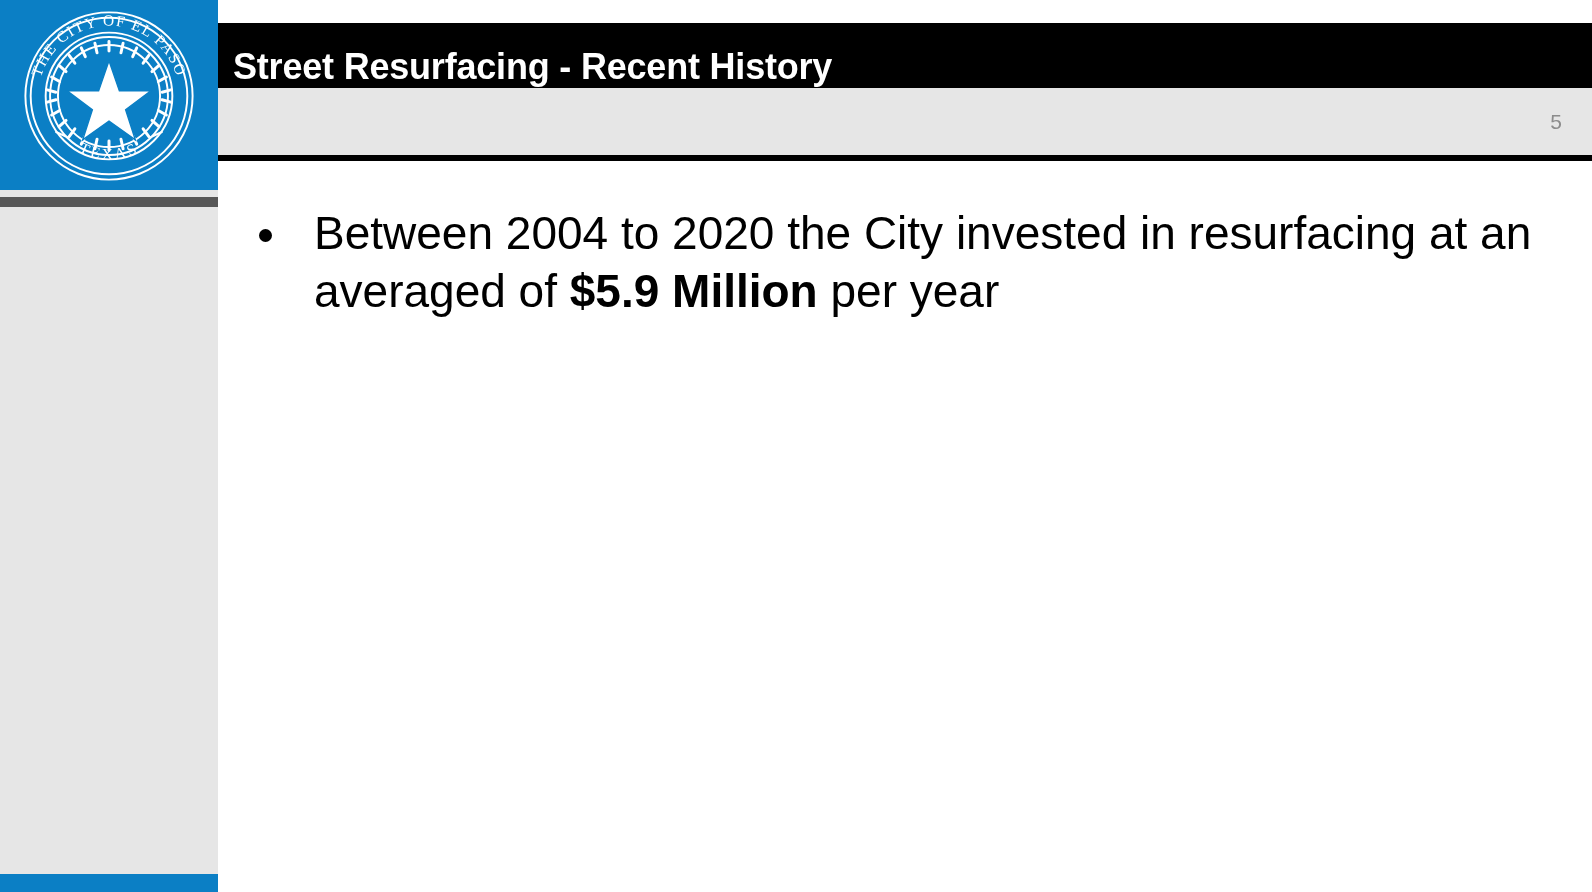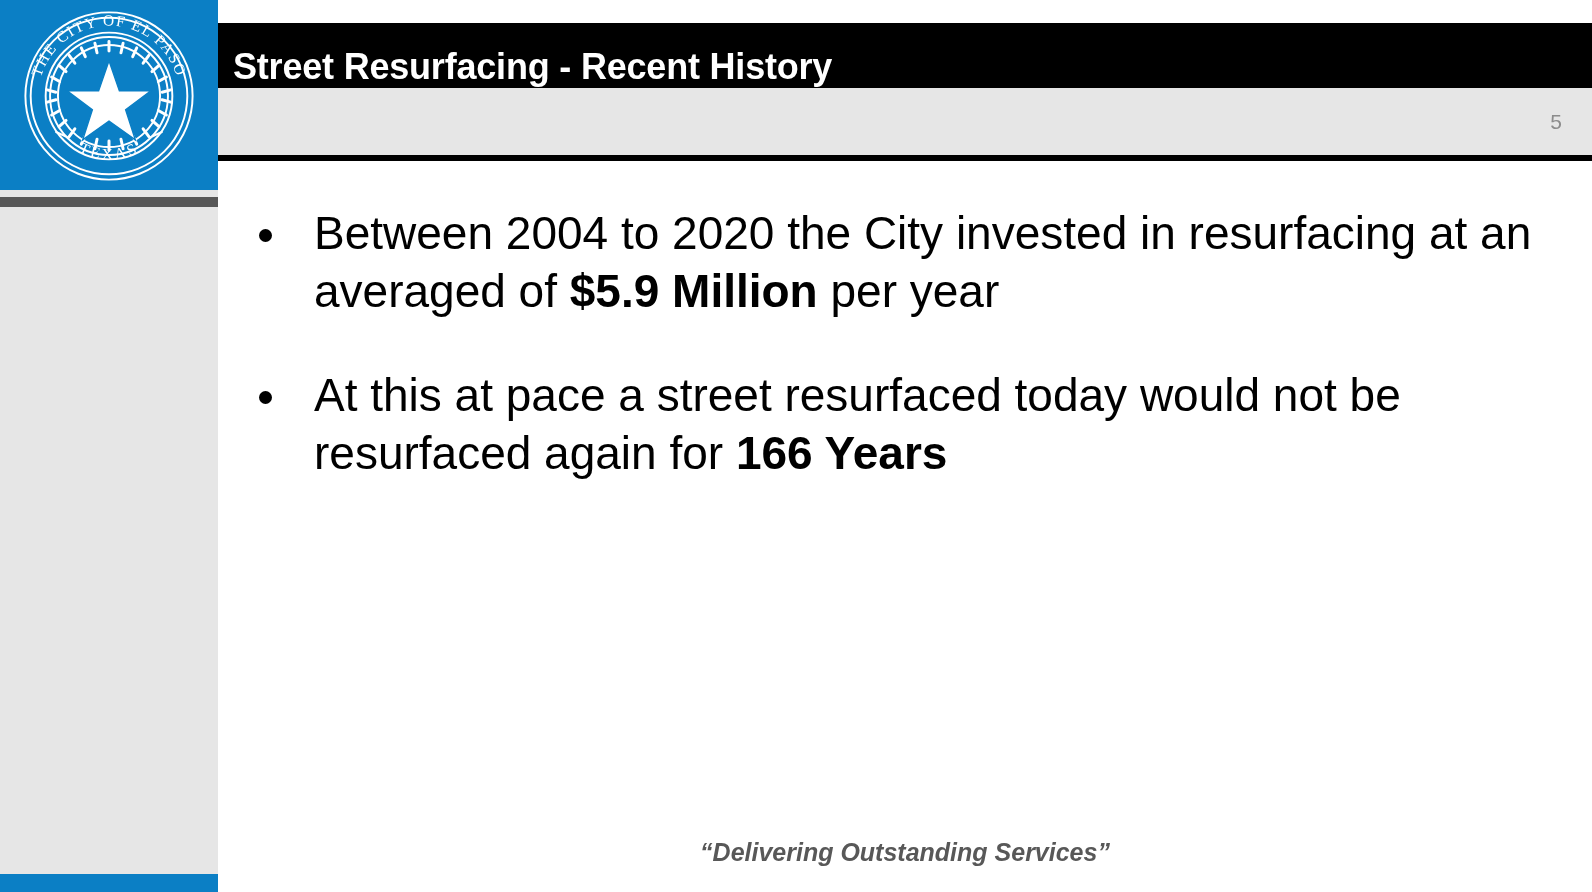--- a/index.html
+++ b/index.html
@@ -254,21 +254,17 @@
 
   <div id="subhead-band" style="background: rgb(230, 230, 230);">
     <div id="page-number" style="color: rgb(140, 140, 140);">5</div>
   </div>
 
   <div id="header-rule"></div>
 
   <div id="content">
     <ul id="bullets">
         <li><span class="dot"></span><span><span>Between 2004 to 2020 the City invested in resurfacing at an averaged of </span><span class="strong">$5.9 Million</span><span> per year</span></span></li>
-        <li><span class="dot"></span><span><span>At this at pace a street resurfaced today would not be resurfaced again for </span><span class="strong">166 Years</span></span></li>
       </ul>
   </div>
 
-  <div id="footer">
-    <span id="footer-text" style="color: rgb(88, 88, 88);">“Delivering Outstanding Services”</span>
-  </div>
 
 </div>
 
 </body></html>

